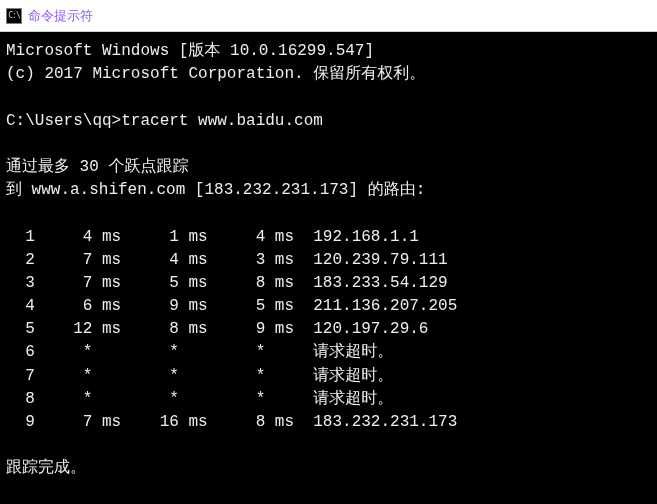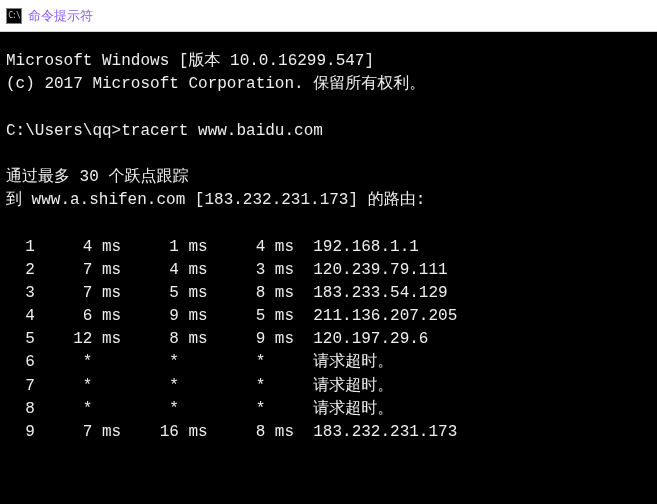--- a/index.html
+++ b/index.html
@@ -39,21 +39,21 @@
       letter-spacing: -1px;
     }
     .title-text {
       font-size: 13px;
       color: #8b5cf6;
     }
     .terminal {
       background: #000;
       color: #eeeeee;
       height: calc(504px - 32px);
-      padding: 18px 6px;
+      padding: 8px 6px;
       font-family: "SimSun", "Consolas", "Courier New", monospace;
       font-size: 16px;
       line-height: 1.45;
       white-space: pre;
       overflow: hidden;
     }
   </style>
 </head>
 <body>
 
@@ -73,13 +73,13 @@
 <span id="hops-block">  1     4 ms     1 ms     4 ms  192.168.1.1
   2     7 ms     4 ms     3 ms  120.239.79.111
   3     7 ms     5 ms     8 ms  183.233.54.129
   4     6 ms     9 ms     5 ms  211.136.207.205
   5    12 ms     8 ms     9 ms  120.197.29.6
   6     *        *        *     请求超时。
   7     *        *        *     请求超时。
   8     *        *        *     请求超时。
   9     7 ms    16 ms     8 ms  183.232.231.173
 </span>
-</div>
+<span>跟踪完成。</span></div>
 
 </body></html>

